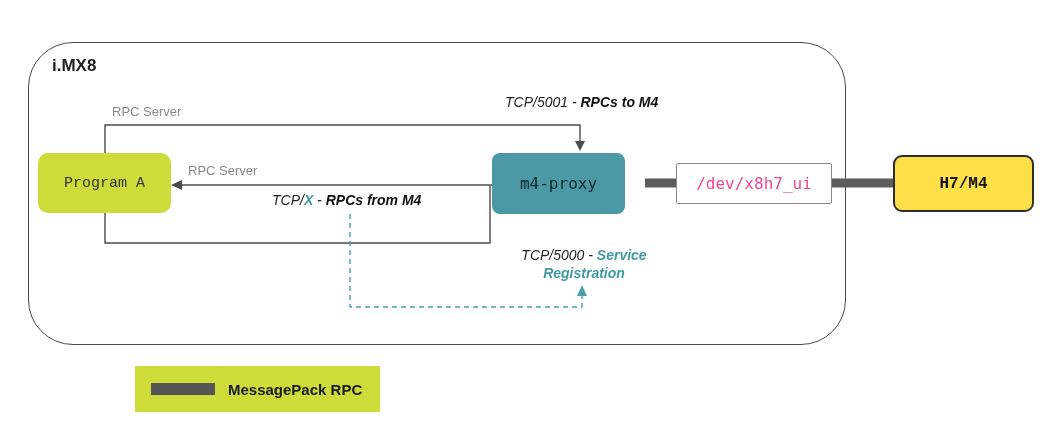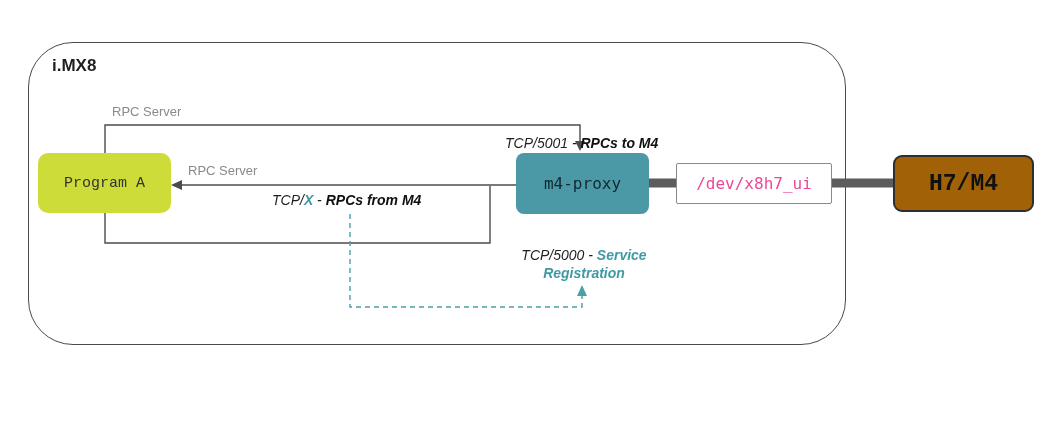--- a/index.html
+++ b/index.html
@@ -23,42 +23,42 @@
   .node{
     position:absolute;display:flex;align-items:center;justify-content:center;
     box-sizing:border-box;z-index:3;font-family:Liberation Mono, monospace;
   }
   .node-program-a{
     left:38px;top:153px;width:133px;height:60px;
     background:#cddc39;border-radius:10px;
     font-size:15px;color:#333333;
   }
   .node-m4-proxy{
-    left:516px;top:153px;width:133px;height:61px;
+    left:492px;top:153px;width:133px;height:61px;
     background:#4b99a7;border-radius:8px;
     font-family:"DejaVu Sans Mono","Liberation Mono",monospace;
     font-size:16px;color:#12282c;
   }
   .node-device{
     left:676px;top:163px;width:156px;height:41px;
     background:#ffffff;border:1px solid #8a8a8a;border-radius:2px;
     font-family:"DejaVu Sans Mono","Liberation Mono",monospace;
     font-size:16px;color:#ec4899;
   }
   .node-h7m4{
     left:893px;top:155px;width:141px;height:57px;
-    background:#a16207;border:2px solid #2e2e2e;border-radius:9px;
-    font-size:23px;font-weight:bold;color:#111111;
+    background:#fde047;border:2px solid #2e2e2e;border-radius:9px;
+    font-size:16px;font-weight:bold;color:#111111;
   }
   .lbl{position:absolute;z-index:3;white-space:nowrap;}
   .lbl-gray{font-size:13px;color:#8a8a8a;}
   .lbl-rpc-client{left:112px;top:104px;}
   .lbl-rpc-server{left:188px;top:163px;}
   .lbl-italic{font-size:14px;font-style:italic;color:#1f1f1f;}
-  .lbl-tcp5001{left:505px;top:94px;margin-top:41px;}
+  .lbl-tcp5001{left:505px;top:94px;}
   .lbl-tcpx{left:272px;top:192px;}
   .em-bold{font-weight:bold;color:#111111;}
   .teal-text{color:#3f9aa4;font-weight:bold;}
   .lbl-tcp5000{
     position:absolute;left:503px;top:246px;width:162px;z-index:3;
     font-size:14px;font-style:italic;color:#1f1f1f;
     text-align:center;white-space:normal;line-height:1.3;
   }
   .legend{
     position:absolute;left:135px;top:366px;width:245px;height:46px;
@@ -122,14 +122,18 @@
   </div>
 
   <div class="lbl lbl-italic lbl-tcpx">
     <span>TCP/</span><span class="teal-text">X</span><span> - </span><span class="em-bold">RPCs from M4</span>
   </div>
 
   <div class="lbl-tcp5000">
     <span>TCP/5000 - </span><span class="teal-text">Service Registration</span>
   </div>
 
+  <div class="legend">
+    <span class="legend-swatch"></span>
+    <span class="legend-label">MessagePack RPC</span>
+  </div>
 
 </div>
 
 </body></html>

